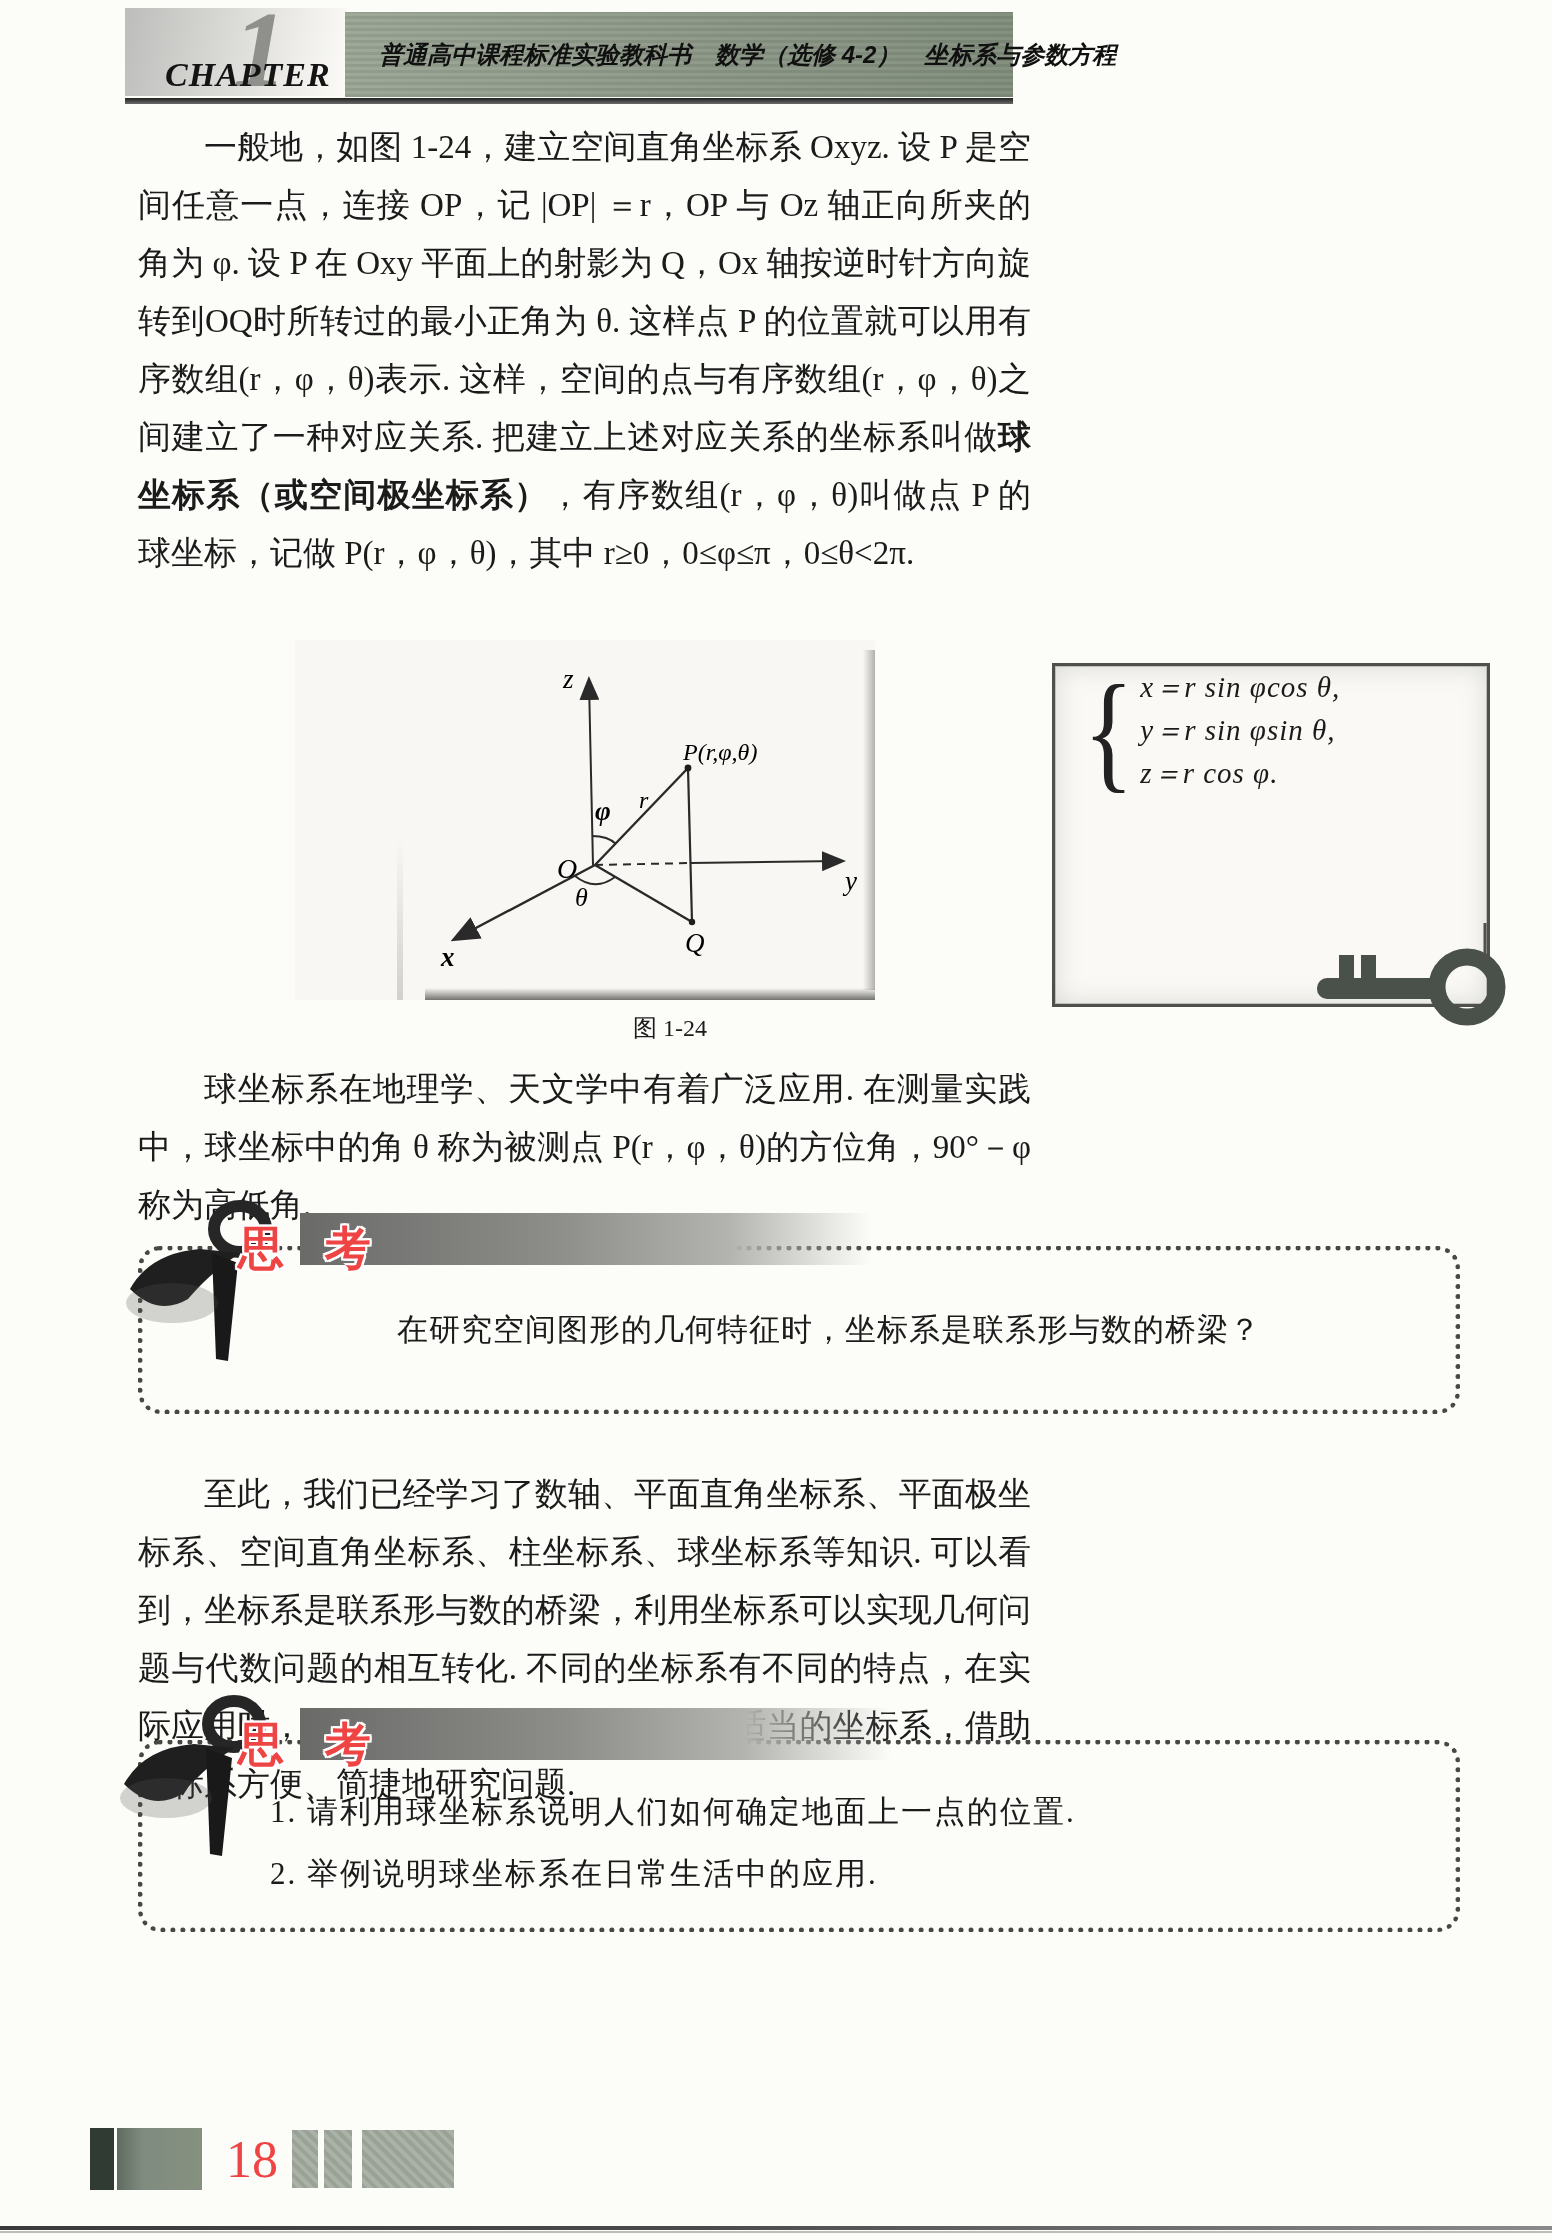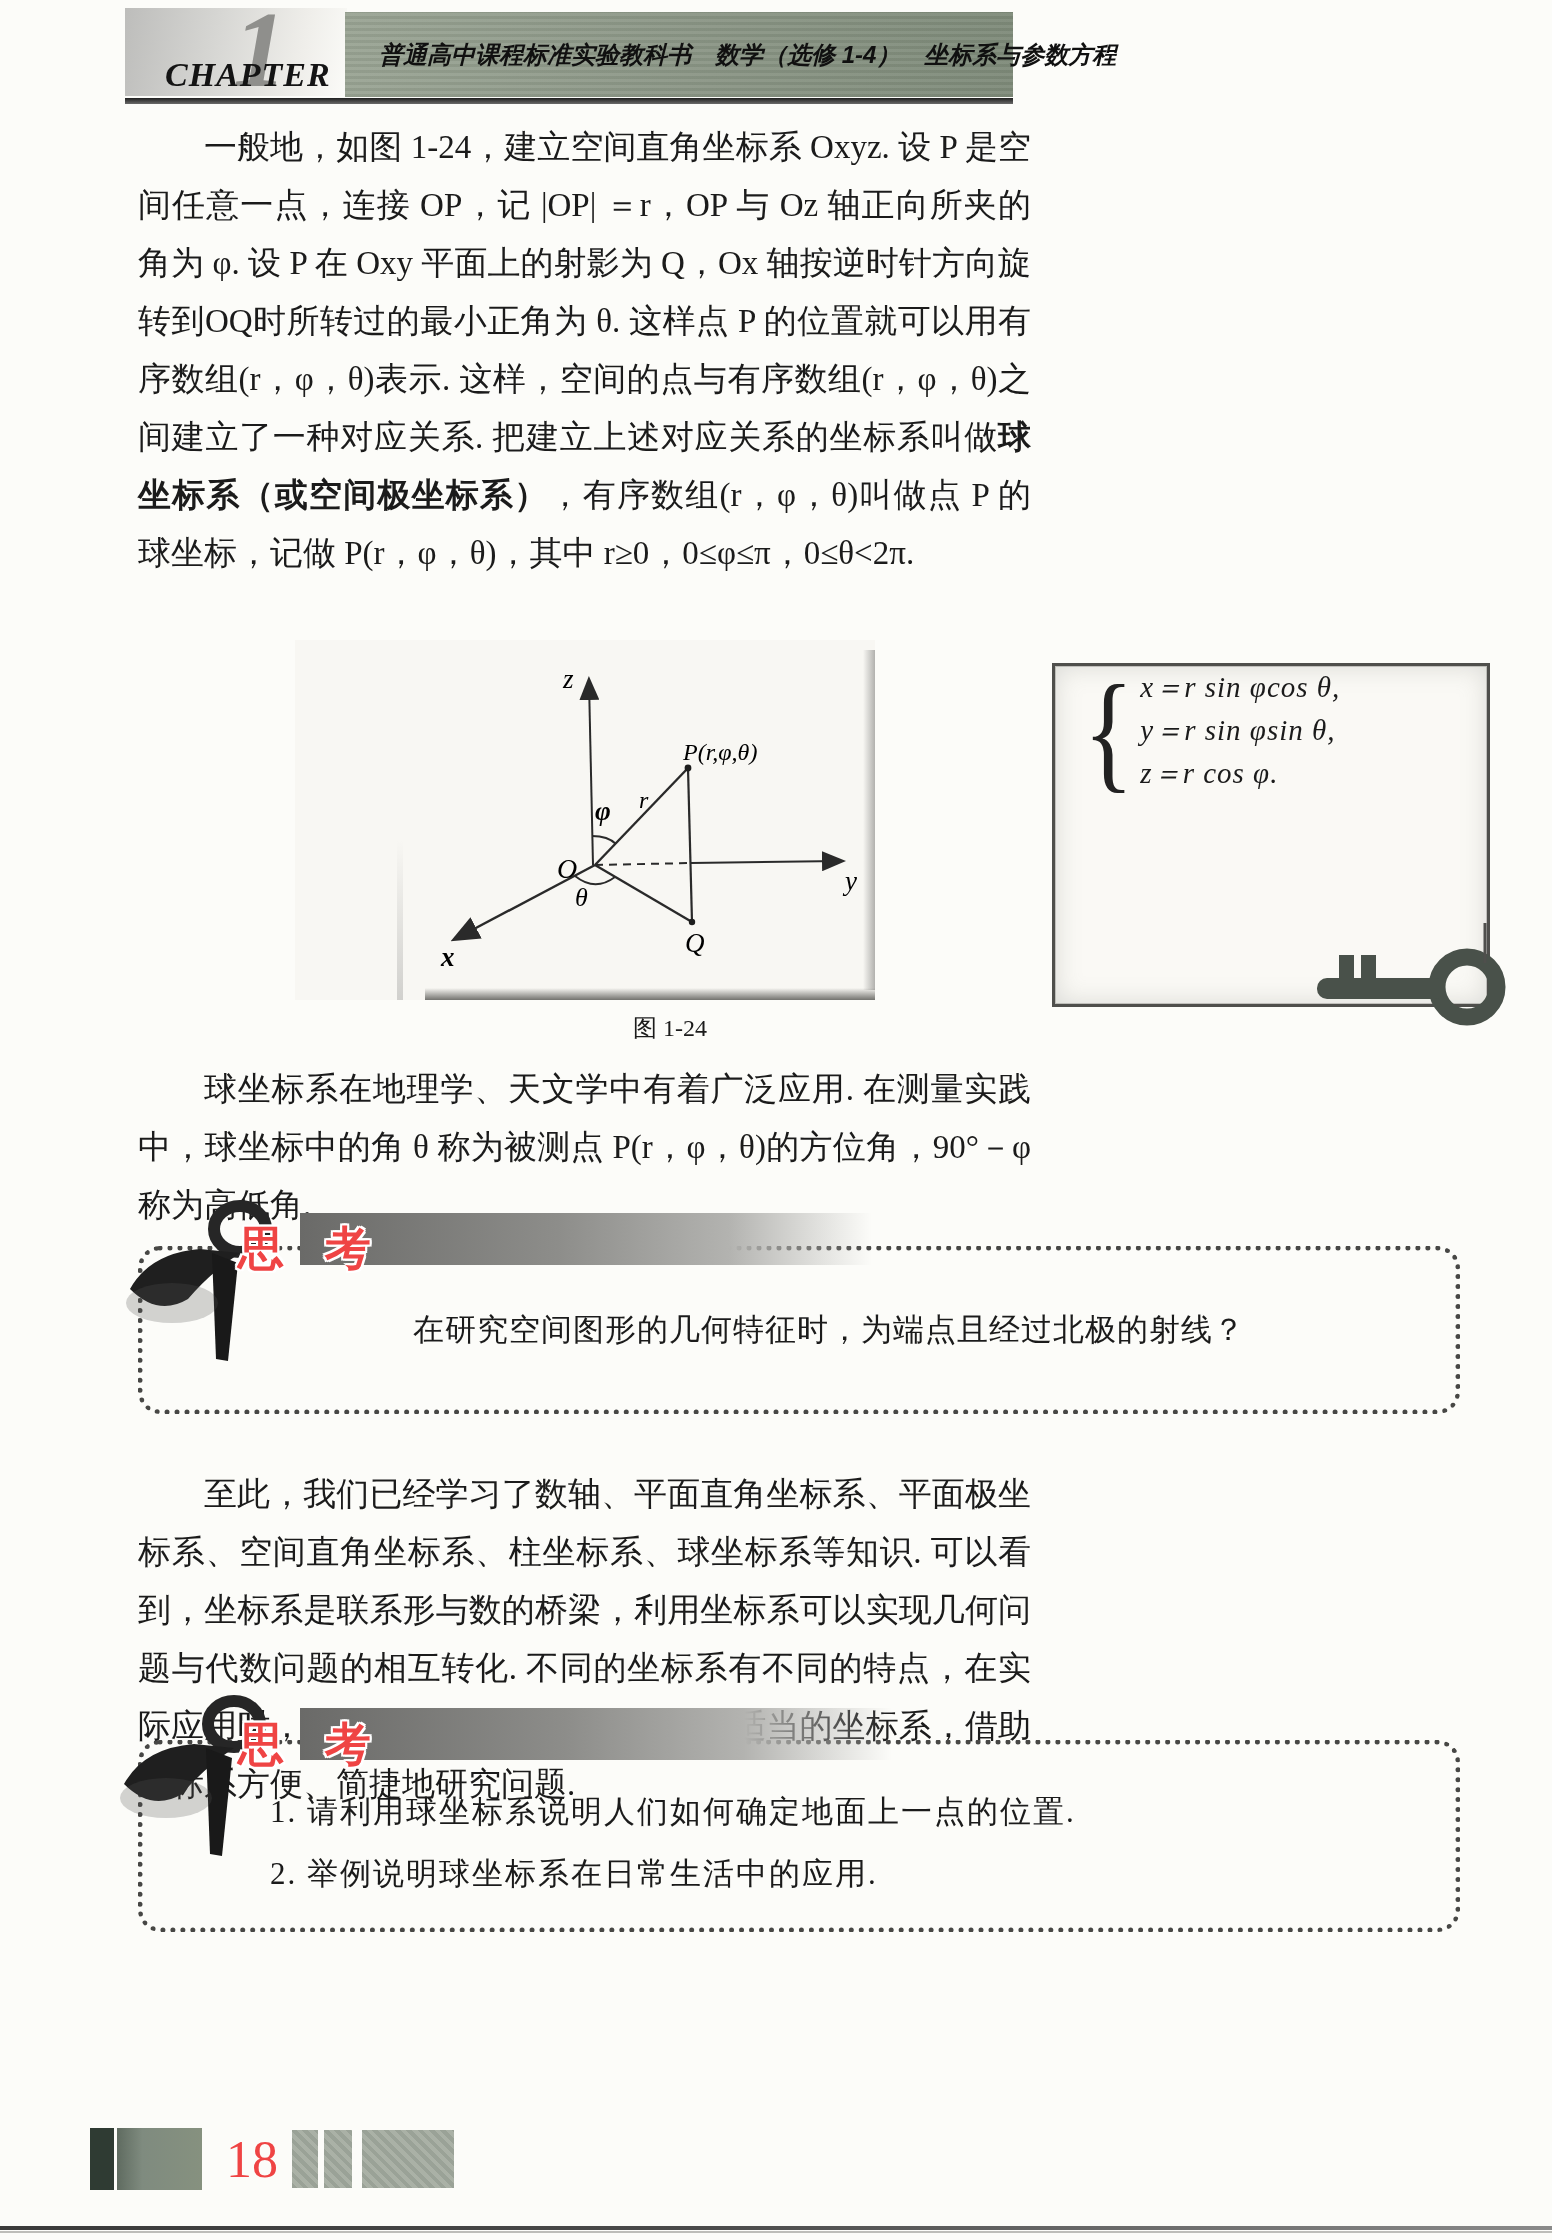--- a/index.html
+++ b/index.html
@@ -116,21 +116,21 @@
 </head>
 <body>
 
 <div class="page">
 
   <div class="chapter-box">
     <span class="chapter-num">1</span>
     <span class="chapter-word">CHAPTER</span>
   </div>
   <div class="title-bar">
-    <span>普通高中课程标准实验教科书　数学（选修 1-4）　坐标系与参数方程</span>
+    <span>普通高中课程标准实验教科书　数学（选修 4-2）　坐标系与参数方程</span>
   </div>
   <div class="header-rule"></div>
 
   <div class="textcol" id="blockA">
     <p class="indent"><span>一般地，如图 1-24，建立空间直角坐标系 Oxyz. 设 P 是空间任意一点，连接 OP，记 |OP| ＝r，OP 与 Oz 轴正向所夹的角为 φ. 设 P 在 Oxy 平面上的射影为 Q，Ox 轴按逆时针方向旋转到OQ时所转过的最小正角为 θ. 这样点 P 的位置就可以用有序数组(r，φ，θ)表示. 这样，空间的点与有序数组(r，φ，θ)之间建立了一种对应关系. 把建立上述对应关系的坐标系叫做</span><span class="bold">球坐标系（或空间极坐标系）</span><span>，有序数组(r，φ，θ)叫做点 P 的球坐标，记做 P(r，φ，θ)，其中 r≥0，0≤φ≤π，0≤θ&lt;2π.</span></p>
   </div>
 
   <div class="figure-wrap">
     <svg width="580" height="360" viewBox="0 0 580 360">
       <defs>
@@ -190,21 +190,21 @@
       <rect x="52" y="32" width="15" height="27" fill="#49514a"></rect>
       <line x1="176" y1="0" x2="176" y2="40" stroke="#4f4f4c" stroke-width="3"></line>
     </svg>
   </div>
 
   <div class="textcol" id="blockP3">
     <p class="indent"><span>球坐标系在地理学、天文学中有着广泛应用. 在测量实践中，球坐标中的角 θ 称为被测点 P(r，φ，θ)的方位角，90°－φ 称为高低角.</span></p>
   </div>
 
   <div class="dotted-box" id="think1-box">
-    <div class="think-question">在研究空间图形的几何特征时，为端点且经过北极的射线？</div>
+    <div class="think-question">在研究空间图形的几何特征时，坐标系是联系形与数的桥梁？</div>
   </div>
   <div class="think-bar" id="think1-bar"></div>
   <div class="think-label" id="think1-label">思 考</div>
   <svg class="pushpin" id="pin1" viewBox="0 0 235 175">
     <ellipse cx="128" cy="36" rx="26" ry="23" fill="none" stroke="#262626" stroke-width="12"></ellipse>
     <path d="M18 96 Q38 60 88 56 L128 60 Q98 80 76 106 Q46 124 18 96 Z" fill="#1f1f1f"></path>
     <path d="M100 60 L126 70 L116 168 L104 166 Z" fill="#191919"></path>
     <ellipse cx="60" cy="110" rx="46" ry="20" fill="#555" opacity="0.25"></ellipse>
   </svg>
 

